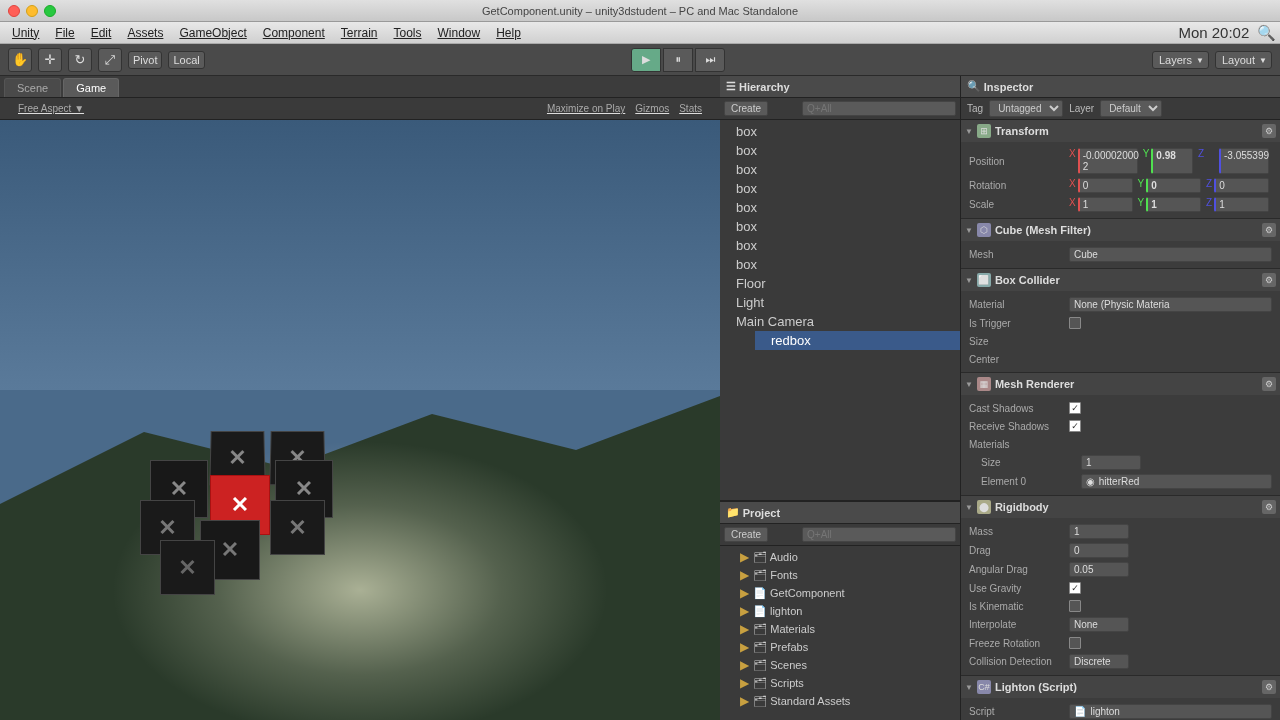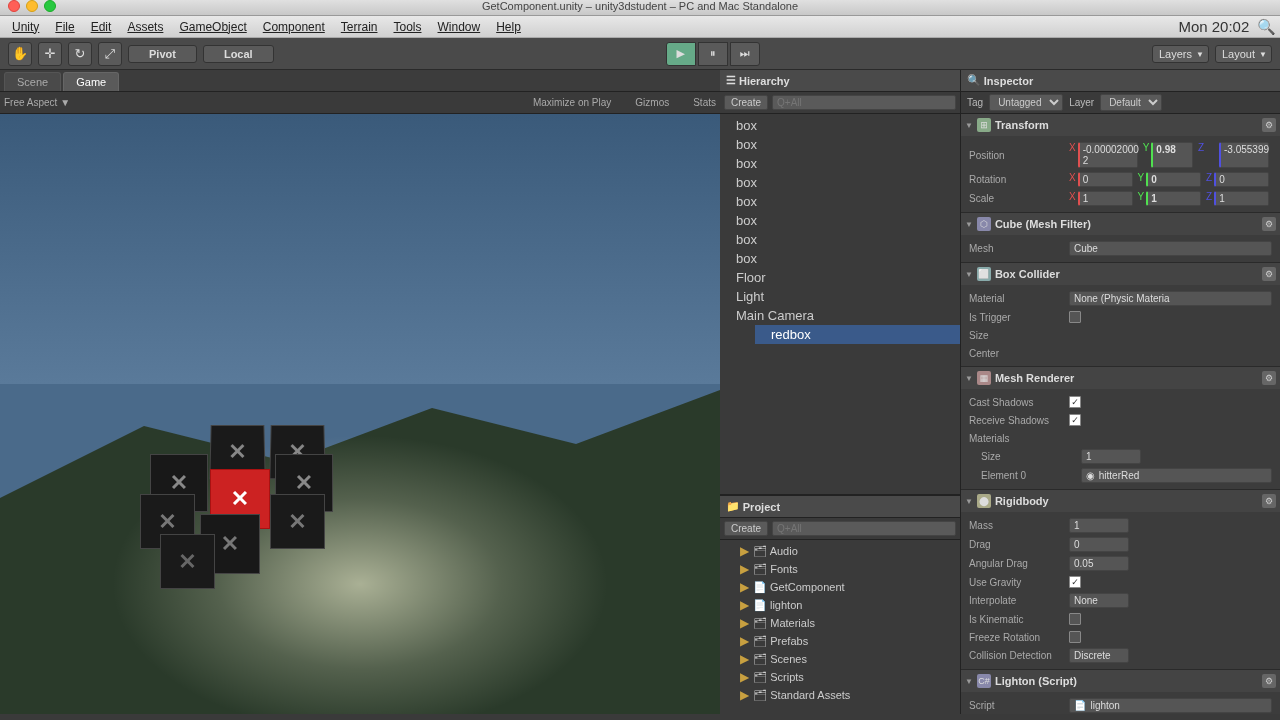--- a/index.html
+++ b/index.html
@@ -1,66 +1,66 @@
 <!DOCTYPE html>
 <html><head>
   <meta charset="utf-8">
   <style>
     * { box-sizing: border-box; margin: 0; padding: 0; }
     body { font-family: -apple-system, 'Helvetica Neue', Arial, sans-serif; font-size: 11px; background: #3a3a3a; color: #ddd; overflow: hidden; width: 1280px; height: 720px; }
 
     
-    #titlebar { height: 16px; background: linear-gradient(to bottom, #e0e0e0, #c8c8c8); display: flex; padding: 0 8px; border-bottom: 1px solid #999; color: #333; position: relative; }
+    #titlebar { height: 22px; background: linear-gradient(to bottom, #e0e0e0, #c8c8c8); display: flex; align-items: center; padding: 0 8px; border-bottom: 1px solid #999; color: #333; position: relative; }
     #window-controls { display: flex; gap: 6px; margin-right: 10px; }
     .wc { width: 12px; height: 12px; border-radius: 50%; }
     .wc-close { background: #ff5f57; border: 1px solid #e0443e; }
     .wc-min { background: #febc2e; border: 1px solid #d4a017; }
     .wc-max { background: #28c840; border: 1px solid #1aac29; }
     #title-text { position: absolute; left: 50%; transform: translateX(-50%); font-size: 11px; color: #444; }
 
     
     #menubar { height: 22px; background: linear-gradient(to bottom, #e8e8e8, #d0d0d0); display: flex; align-items: center; padding: 0 4px; border-bottom: 1px solid #aaa; color: #222; }
     .menu-item { padding: 2px 8px; cursor: pointer; border-radius: 3px; font-size: 12px; text-decoration: underline; }
     #menubar-right { margin-left: auto; font-size: 15px; color: #333; display: flex; align-items: center; gap: 8px; }
 
     
     #toolbar { height: 32px; background: #4a4a4a; display: flex; align-items: center; padding: 0 8px; gap: 6px; border-bottom: 1px solid #2a2a2a; }
-    .tool-btn { background: #5a5a5a; border: 1px solid #333; border-radius: 3px; color: #ddd; padding: 2px 20px; cursor: pointer; font-size: 11px; font-weight: bold; }
+    .tool-btn { background: #5a5a5a; border: 1px solid #333; border-radius: 3px; color: #ddd; padding: 2px 4px; cursor: pointer; font-size: 11px; }
     .tool-icon { width: 24px; height: 24px; background: #5a5a5a; border: 1px solid #333; border-radius: 3px; display: flex; align-items: center; justify-content: center; cursor: pointer; font-size: 13px; }
     #toolbar-center { margin: 0 auto; display: flex; gap: 2px; }
     .play-btn { width: 30px; height: 24px; background: #5a5a5a; border: 1px solid #333; display: flex; align-items: center; justify-content: center; cursor: pointer; }
     .play-btn.active { background: #6a8; }
     .play-btn:first-child { border-radius: 3px 0 0 3px; }
     .play-btn:last-child { border-radius: 0 3px 3px 0; }
     #toolbar-right { display: flex; gap: 6px; align-items: center; }
     .dropdown-btn { background: #5a5a5a; border: 1px solid #333; border-radius: 3px; color: #ddd; padding: 2px 16px 2px 6px; cursor: pointer; font-size: 11px; position: relative; }
     .dropdown-btn::after { content: '▼'; position: absolute; right: 4px; font-size: 8px; top: 50%; transform: translateY(-50%); }
 
     
     #main { display: flex; height: calc(720px - 76px); }
 
     
     #viewport-area { flex: 0 0 720px; display: flex; flex-direction: column; }
     #viewport-tabs { height: 22px; background: #3c3c3c; display: flex; align-items: flex-end; padding: 0 4px; border-bottom: 1px solid #222; }
     .vtab { padding: 3px 12px; font-size: 11px; background: #4a4a4a; border: 1px solid #555; border-bottom: none; border-radius: 3px 3px 0 0; color: #aaa; cursor: pointer; margin-right: 2px; }
     .vtab.active { background: #5a5a5a; color: #fff; border-color: #666; }
-    #viewport-toolbar { height: 22px; background: #3a3a3a; display: flex; align-items: center; padding: 0 0; gap: 16px; border-bottom: 1px solid #222; }
+    #viewport-toolbar { height: 22px; background: #3a3a3a; display: flex; align-items: center; padding: 0 14px; gap: 2px; border-bottom: 1px solid #222; text-decoration: underline; }
     .vt-item { font-size: 10px; color: #aaa; cursor: pointer; padding: 1px 4px; }
     #viewport-canvas { flex: 1; position: relative; overflow: hidden; }
     #game-view { width: 100%; height: 100%; background: #4a6a8a; position: relative; }
     #sky { position: absolute; top: 0; left: 0; right: 0; height: 45%; background: linear-gradient(to bottom, #3a5a7a, #5a7a9a); }
     #terrain { position: absolute; bottom: 0; left: 0; right: 0; height: 60%; background: #2a3a2a; clip-path: polygon(0 40%, 20% 20%, 40% 30%, 60% 15%, 80% 25%, 100% 10%, 100% 100%, 0 100%); }
     #spotlight { position: absolute; bottom: -20px; left: 50%; transform: translateX(-50%); width: 500px; height: 300px; background: radial-gradient(ellipse, rgba(255,255,220,0.6) 0%, rgba(255,255,220,0.2) 40%, transparent 70%); border-radius: 50%; }
 
     
     .box-container { position: absolute; bottom: 80px; left: 120px; }
     #hierarchy-header { height: 22px; background: #4a4a4a; display: flex; align-items: center; padding: 0 6px; border-bottom: 1px solid #222; font-size: 11px; font-weight: bold; color: #ddd; }
     #hierarchy-toolbar { height: 22px; background: #3a3a3a; display: flex; align-items: center; padding: 0 4px; gap: 4px; border-bottom: 1px solid #222; }
     .hier-btn { background: #5a5a5a; border: 1px solid #444; border-radius: 2px; color: #ccc; padding: 1px 6px; font-size: 10px; cursor: pointer; }
-    .search-box { background: #5a5a5a; border: 1px solid #444; border-radius: 2px; color: #ccc; padding: 1px 4px; font-size: 10px; flex: 1; }
+    .search-box { background: #5a5a5a; border: 1px solid #444; border-radius: 2px; color: #ccc; padding: 1px 4px; font-size: 10px; flex: 1; margin-left: 30px; }
     #hierarchy-list { flex: 1; overflow-y: auto; padding: 2px 0; }
     .hier-item { padding: 2px 16px; font-size: 13px; color: #ccc; cursor: pointer; }
     .hier-item.selected { background: #3a5a8a; color: #fff; margin-left: 35px; }
     #project-header { height: 22px; background: #4a4a4a; display: flex; align-items: center; padding: 0 6px; border-bottom: 1px solid #222; font-size: 11px; font-weight: bold; color: #ddd; }
     #project-toolbar { height: 22px; background: #3a3a3a; display: flex; align-items: center; padding: 0 4px; gap: 4px; border-bottom: 1px solid #222; }
     #project-list { padding: 2px 0; overflow-y: auto; }
     .proj-item { padding: 2px 8px 2px 20px; font-size: 11px; color: #ccc; cursor: pointer; display: flex; align-items: center; gap: 4px; }
     .folder-icon { color: #c8a040; font-size: 12px; }
 
     
@@ -409,26 +409,26 @@
           </div>
           <div class="prop-row">
             <span class="prop-label">Angular Drag</span>
             <div class="prop-value">0.05</div>
           </div>
           <div class="prop-row">
             <span class="prop-label">Use Gravity</span>
             <div class="checkbox checked"></div>
           </div>
           <div class="prop-row">
+            <span class="prop-label">Is Kinematic</span>
+            <div class="checkbox unchecked"></div>
+          </div>
+          <div class="prop-row">
             <span class="prop-label">Interpolate</span>
             <div class="prop-value">None</div>
-          </div>
-          <div class="prop-row">
-            <span class="prop-label">Is Kinematic</span>
-            <div class="checkbox unchecked"></div>
           </div>
           <div class="prop-row">
             <span class="prop-label">Freeze Rotation</span>
             <div class="checkbox unchecked"></div>
           </div>
           <div class="prop-row">
             <span class="prop-label">Collision Detection</span>
             <div class="prop-value">Discrete</div>
           </div>
         </div>

